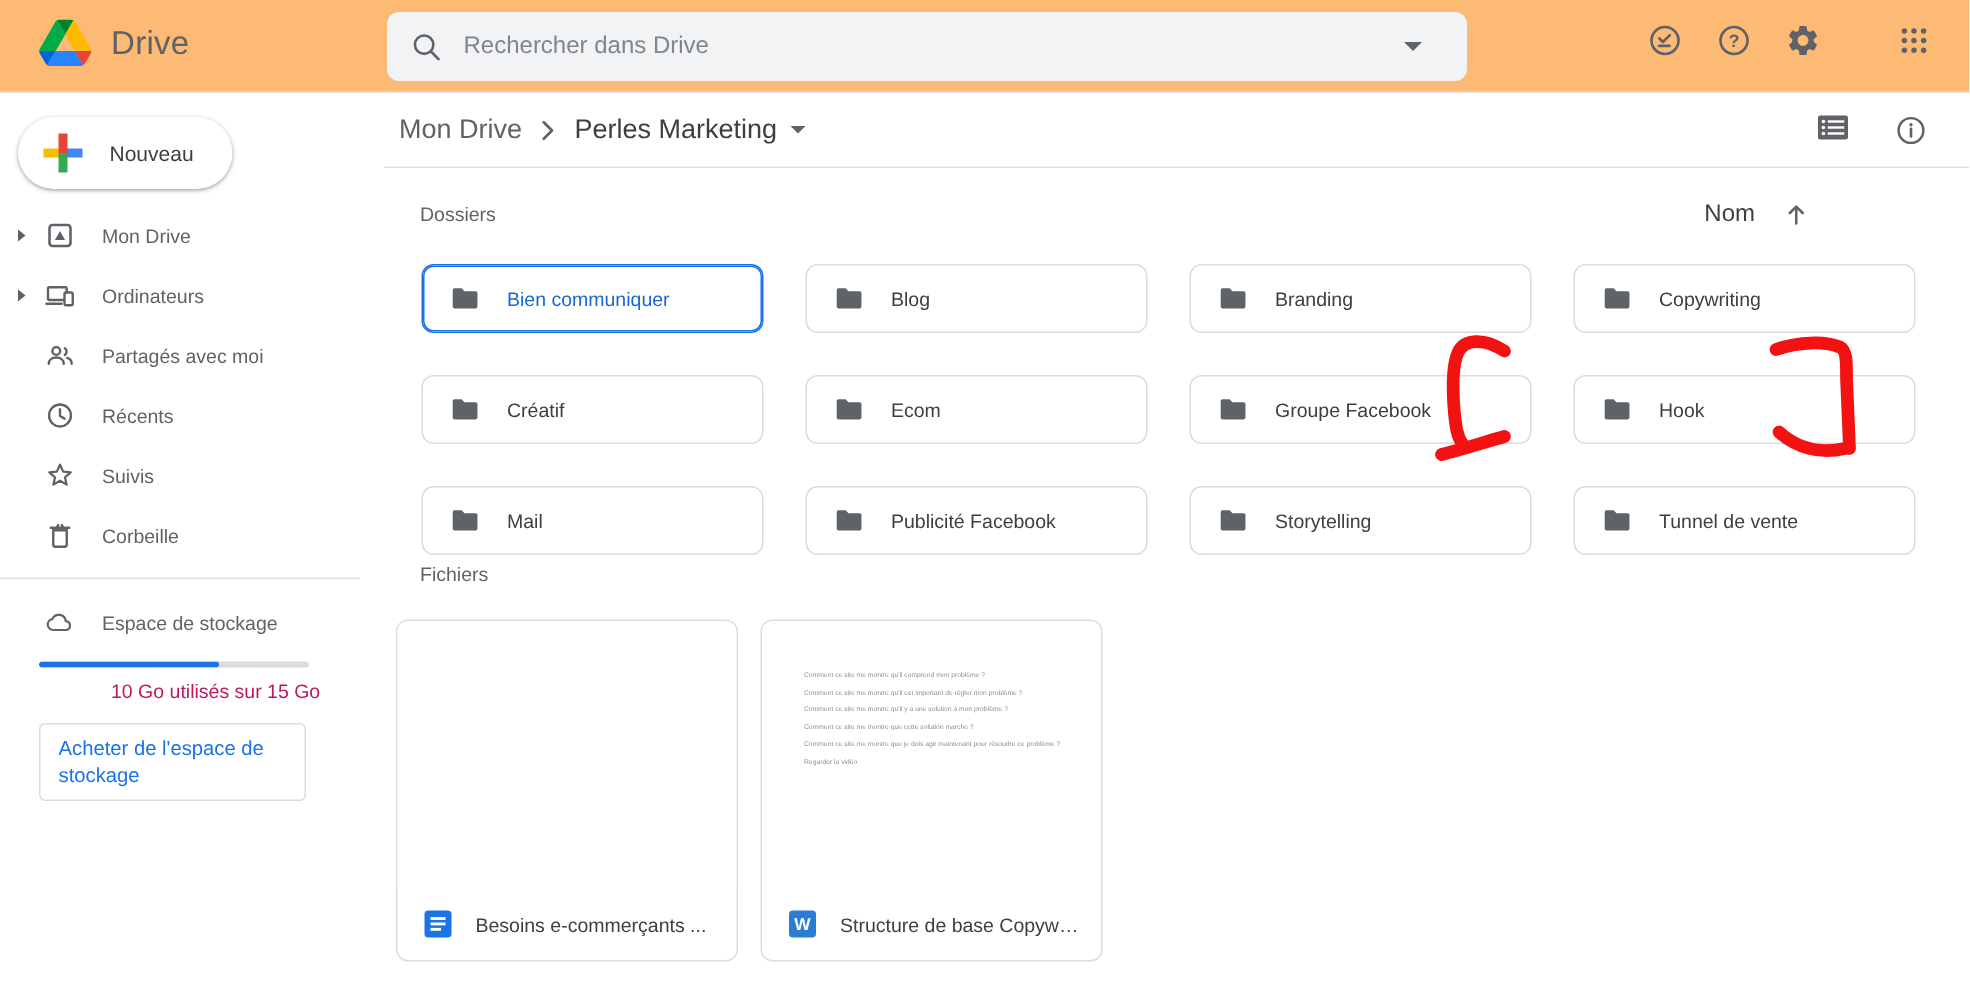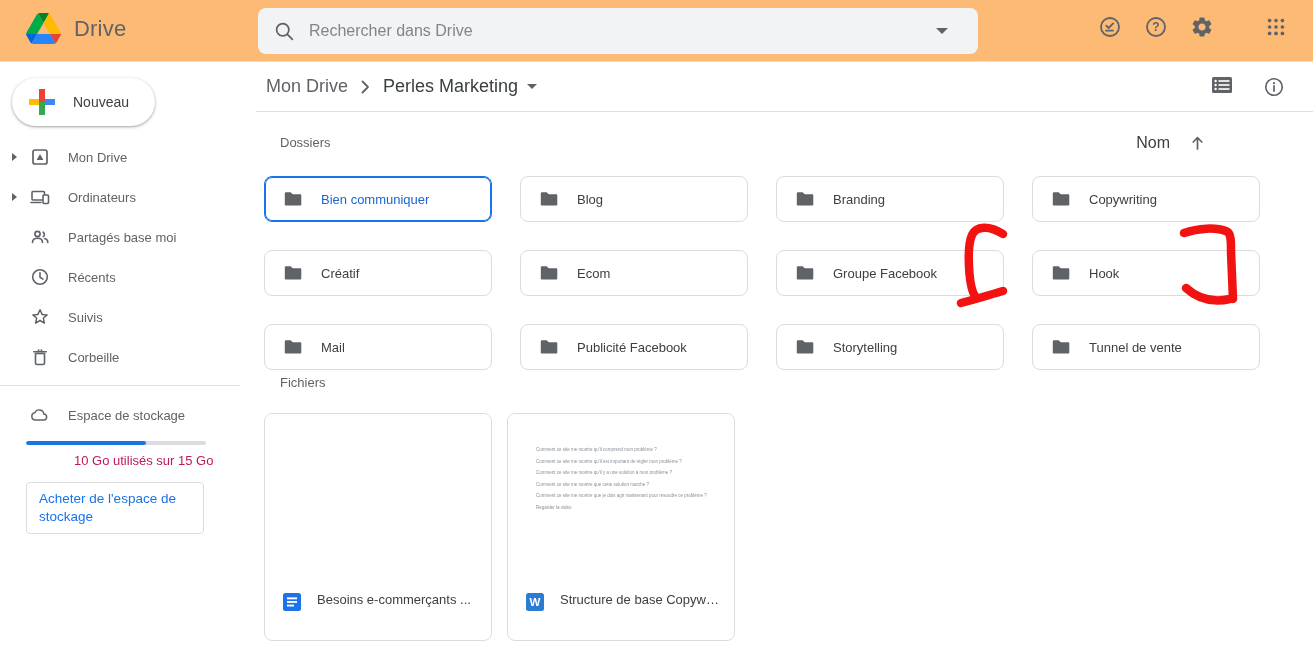--- a/index.html
+++ b/index.html
@@ -64,34 +64,34 @@
                  border-top:5px solid #5f6368; cursor:pointer; }
   .crumb-icons { position:absolute; right:28px; top:14px; display:flex; gap:30px; align-items:center; }
   .crumb-icon { width:22px; height:22px; cursor:pointer; }
 
   .section-label { position:absolute; left:24px; font-size:13px; font-weight:500; color:#5f6368; }
   .label-folders { top:73px; }
   .label-files { top:313px; }
   .sort-control { position:absolute; right:108px; top:72px; display:flex; align-items:center; gap:20px;
                   font-size:16px; font-weight:500; color:#3c4043; cursor:pointer; }
 
-  .folders-grid { position:absolute; left:8px; top:114px; display:grid;
+  .folders-grid { position:absolute; left:25px; top:114px; display:grid;
                   grid-template-columns:repeat(4,228px); column-gap:15px; row-gap:18px;gap:28px; }
   .folder-card { height:46px; background:#fff; border:1px solid #dadce0; border-radius:8px;
                  display:flex; align-items:center; padding-left:18px; gap:18px; cursor:pointer;
                  font-size:13px; font-weight:500; color:#3c4043; white-space:nowrap; overflow:hidden; }
   .folder-card.selected { border:1px solid #1a73e8; box-shadow:inset 0 0 0 1px #1a73e8; color:#1967d2; }
 
   .files-grid { position:absolute; left:8px; top:351px; display:grid;
                 grid-template-columns:repeat(2,228px); column-gap:15px; }
   .file-card { height:228px; background:#fff; border:1px solid #dadce0; border-radius:8px;
                display:flex; flex-direction:column; overflow:hidden; cursor:pointer; }
   .file-preview { flex:1; background:#fff; padding:30px 18px 0 28px; overflow:hidden; }
   .preview-line { font-size:4.5px; line-height:11.6px; color:#8a9096; white-space:nowrap; }
-  .file-footer { height:48px; display:flex; padding:0 14px 0 17px; gap:15px; }
+  .file-footer { height:48px; display:flex; align-items:center; padding:0 14px 0 17px; gap:15px; }
   .file-name { font-size:13px; font-weight:500; color:#3c4043; white-space:nowrap;
                overflow:hidden; text-overflow:ellipsis; }
   .file-type-ic { width:20px; height:20px; flex:0 0 auto; }
 
   
   .annotation { position:absolute; left:0; top:0; width:1313px; height:669px;
                 pointer-events:none; z-index:20; }
 </style>
 </head>
 <body>
@@ -195,21 +195,21 @@
     <div class="nav-row">
       <span class="nav-expander"></span>
       <span class="nav-ic">
         <svg width="20" height="20" viewBox="0 0 20 20">
           <circle cx="7.5" cy="7" r="2.6" fill="none" stroke="#5f6368" stroke-width="1.6"></circle>
           <path d="M2.5 15.5c0-2.6 2.2-4.2 5-4.2s5 1.6 5 4.2" fill="none" stroke="#5f6368" stroke-width="1.6" stroke-linecap="round"></path>
           <path d="M13.2 5.2a2.6 2.6 0 0 1 0 4.4" fill="none" stroke="#5f6368" stroke-width="1.6" stroke-linecap="round"></path>
           <path d="M14.8 11.6c1.9.5 3 1.9 3 3.9" fill="none" stroke="#5f6368" stroke-width="1.6" stroke-linecap="round"></path>
         </svg>
       </span>
-      <span class="nav-label">Partagés base moi</span>
+      <span class="nav-label">Partagés avec moi</span>
     </div>
     <div class="nav-row">
       <span class="nav-expander"></span>
       <span class="nav-ic">
         <svg width="20" height="20" viewBox="0 0 20 20">
           <circle cx="10" cy="10" r="7.3" fill="none" stroke="#5f6368" stroke-width="1.6"></circle>
           <path d="M10 5.8 V10.3 L13 12.1" fill="none" stroke="#5f6368" stroke-width="1.6" stroke-linecap="round" stroke-linejoin="round"></path>
         </svg>
       </span>
       <span class="nav-label">Récents</span>

